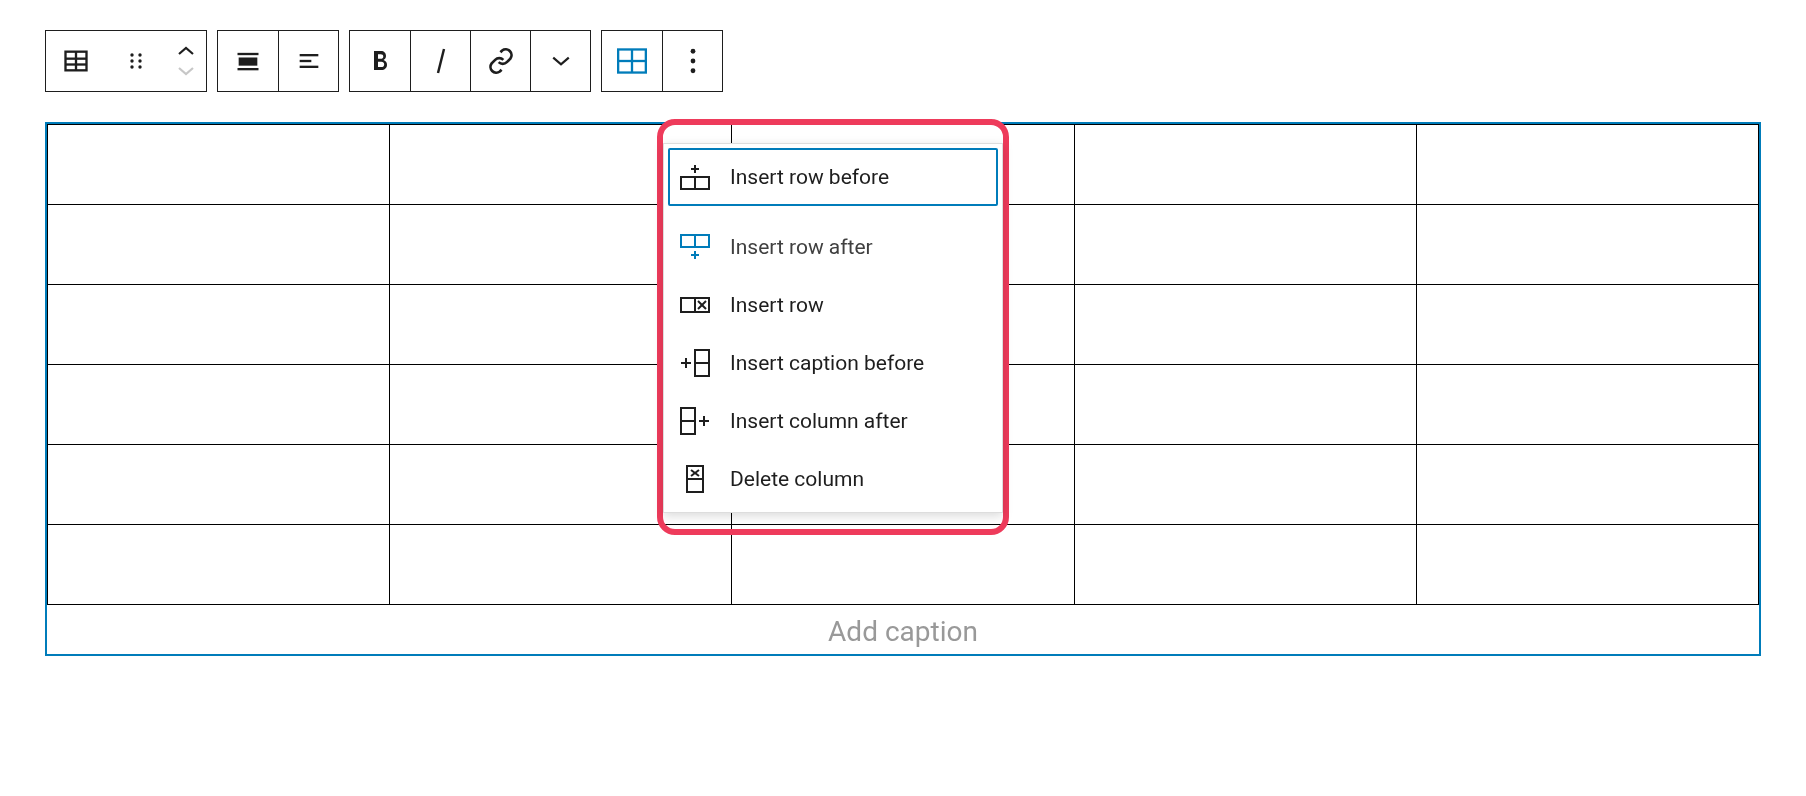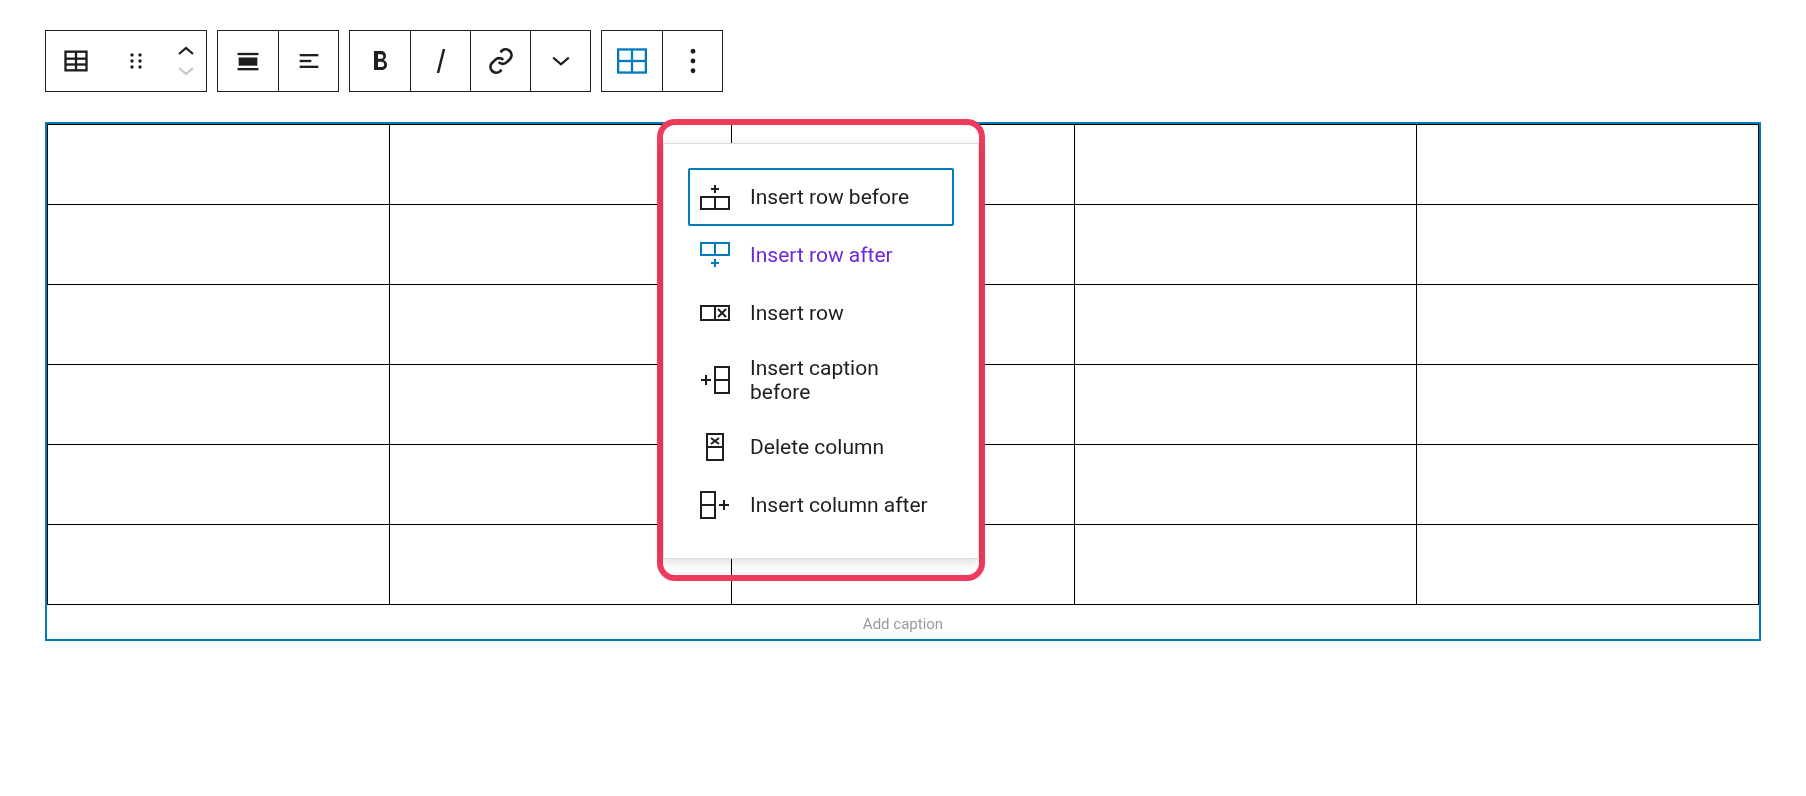--- a/index.html
+++ b/index.html
@@ -72,55 +72,56 @@
     }
     .data-table td {
       border: 1px solid #000;
       height: 80px;
       padding: 10px;
     }
     .caption-area {
       text-align: center;
       padding: 10px 0 6px 0;
       color: #999;
-      font-size: 15px;
+      font-size: 28px;
     }
     .dropdown-wrapper {
       position: absolute;
       top: -5px;
       left: 610px;
       border: 6px solid #ee3b5b;
       border-radius: 18px;
       padding-top: 18px;
       padding-bottom: 16px;
       z-index: 10;
     }
     .dropdown {
       background: #fff;
       border: 1px solid #ddd;
       box-shadow: 0 3px 10px rgba(0,0,0,0.15);
-      padding: 24px;
-      width: 316px;
+      padding: 4px;
+      width: 340px;
     }
     .dropdown-item {
       display: flex;
       align-items: center;
       padding: 14px 12px;
       cursor: pointer;
       font-size: 21px;
       color: #1e1e1e;
       gap: 20px;
       border-radius: 2px;
     }
     .dropdown-item.focused {
       border: 2px solid #007cba;
       padding: 12px 10px;
     }
     .dropdown-item.highlighted {
-      color: #6d28d9;
+      color: #404040;
+      margin-top: 12px;
     }
     .dropdown-item.highlighted svg {
       stroke: #007cba;
     }
     .dropdown-item .icon {
       width: 30px;
       height: 30px;
       display: flex;
       align-items: center;
       justify-content: center;
@@ -336,35 +337,35 @@
             <rect x="15" y="1" width="14" height="26"></rect>
             <line x1="15" y1="14" x2="29" y2="14"></line>
             <line x1="1" y1="14" x2="11" y2="14"></line>
             <line x1="6" y1="9" x2="6" y2="19"></line>
           </svg>
         </span>
         <span>Insert caption before</span>
       </div>
       <div class="dropdown-item">
         <span class="icon">
+          <svg width="30" height="28" viewBox="0 0 30 28" fill="none" stroke="#1e1e1e" stroke-width="2">
+            <rect x="1" y="1" width="14" height="26"></rect>
+            <line x1="1" y1="14" x2="15" y2="14"></line>
+            <line x1="19" y1="14" x2="29" y2="14"></line>
+            <line x1="24" y1="9" x2="24" y2="19"></line>
+          </svg>
+        </span>
+        <span>Insert column after</span>
+      </div>
+      <div class="dropdown-item">
+        <span class="icon">
           <svg width="20" height="28" viewBox="0 0 18 28" fill="none" stroke="#1e1e1e" stroke-width="2">
             <rect x="1" y="1" width="16" height="26"></rect>
             <line x1="1" y1="14" x2="17" y2="14"></line>
             <line x1="5" y1="5" x2="13" y2="11"></line>
             <line x1="13" y1="5" x2="5" y2="11"></line>
           </svg>
         </span>
         <span>Delete column</span>
       </div>
-      <div class="dropdown-item">
-        <span class="icon">
-          <svg width="30" height="28" viewBox="0 0 30 28" fill="none" stroke="#1e1e1e" stroke-width="2">
-            <rect x="1" y="1" width="14" height="26"></rect>
-            <line x1="1" y1="14" x2="15" y2="14"></line>
-            <line x1="19" y1="14" x2="29" y2="14"></line>
-            <line x1="24" y1="9" x2="24" y2="19"></line>
-          </svg>
-        </span>
-        <span>Insert column after</span>
-      </div>
     </div>
   </div>
 </div>
 
 </body></html>

